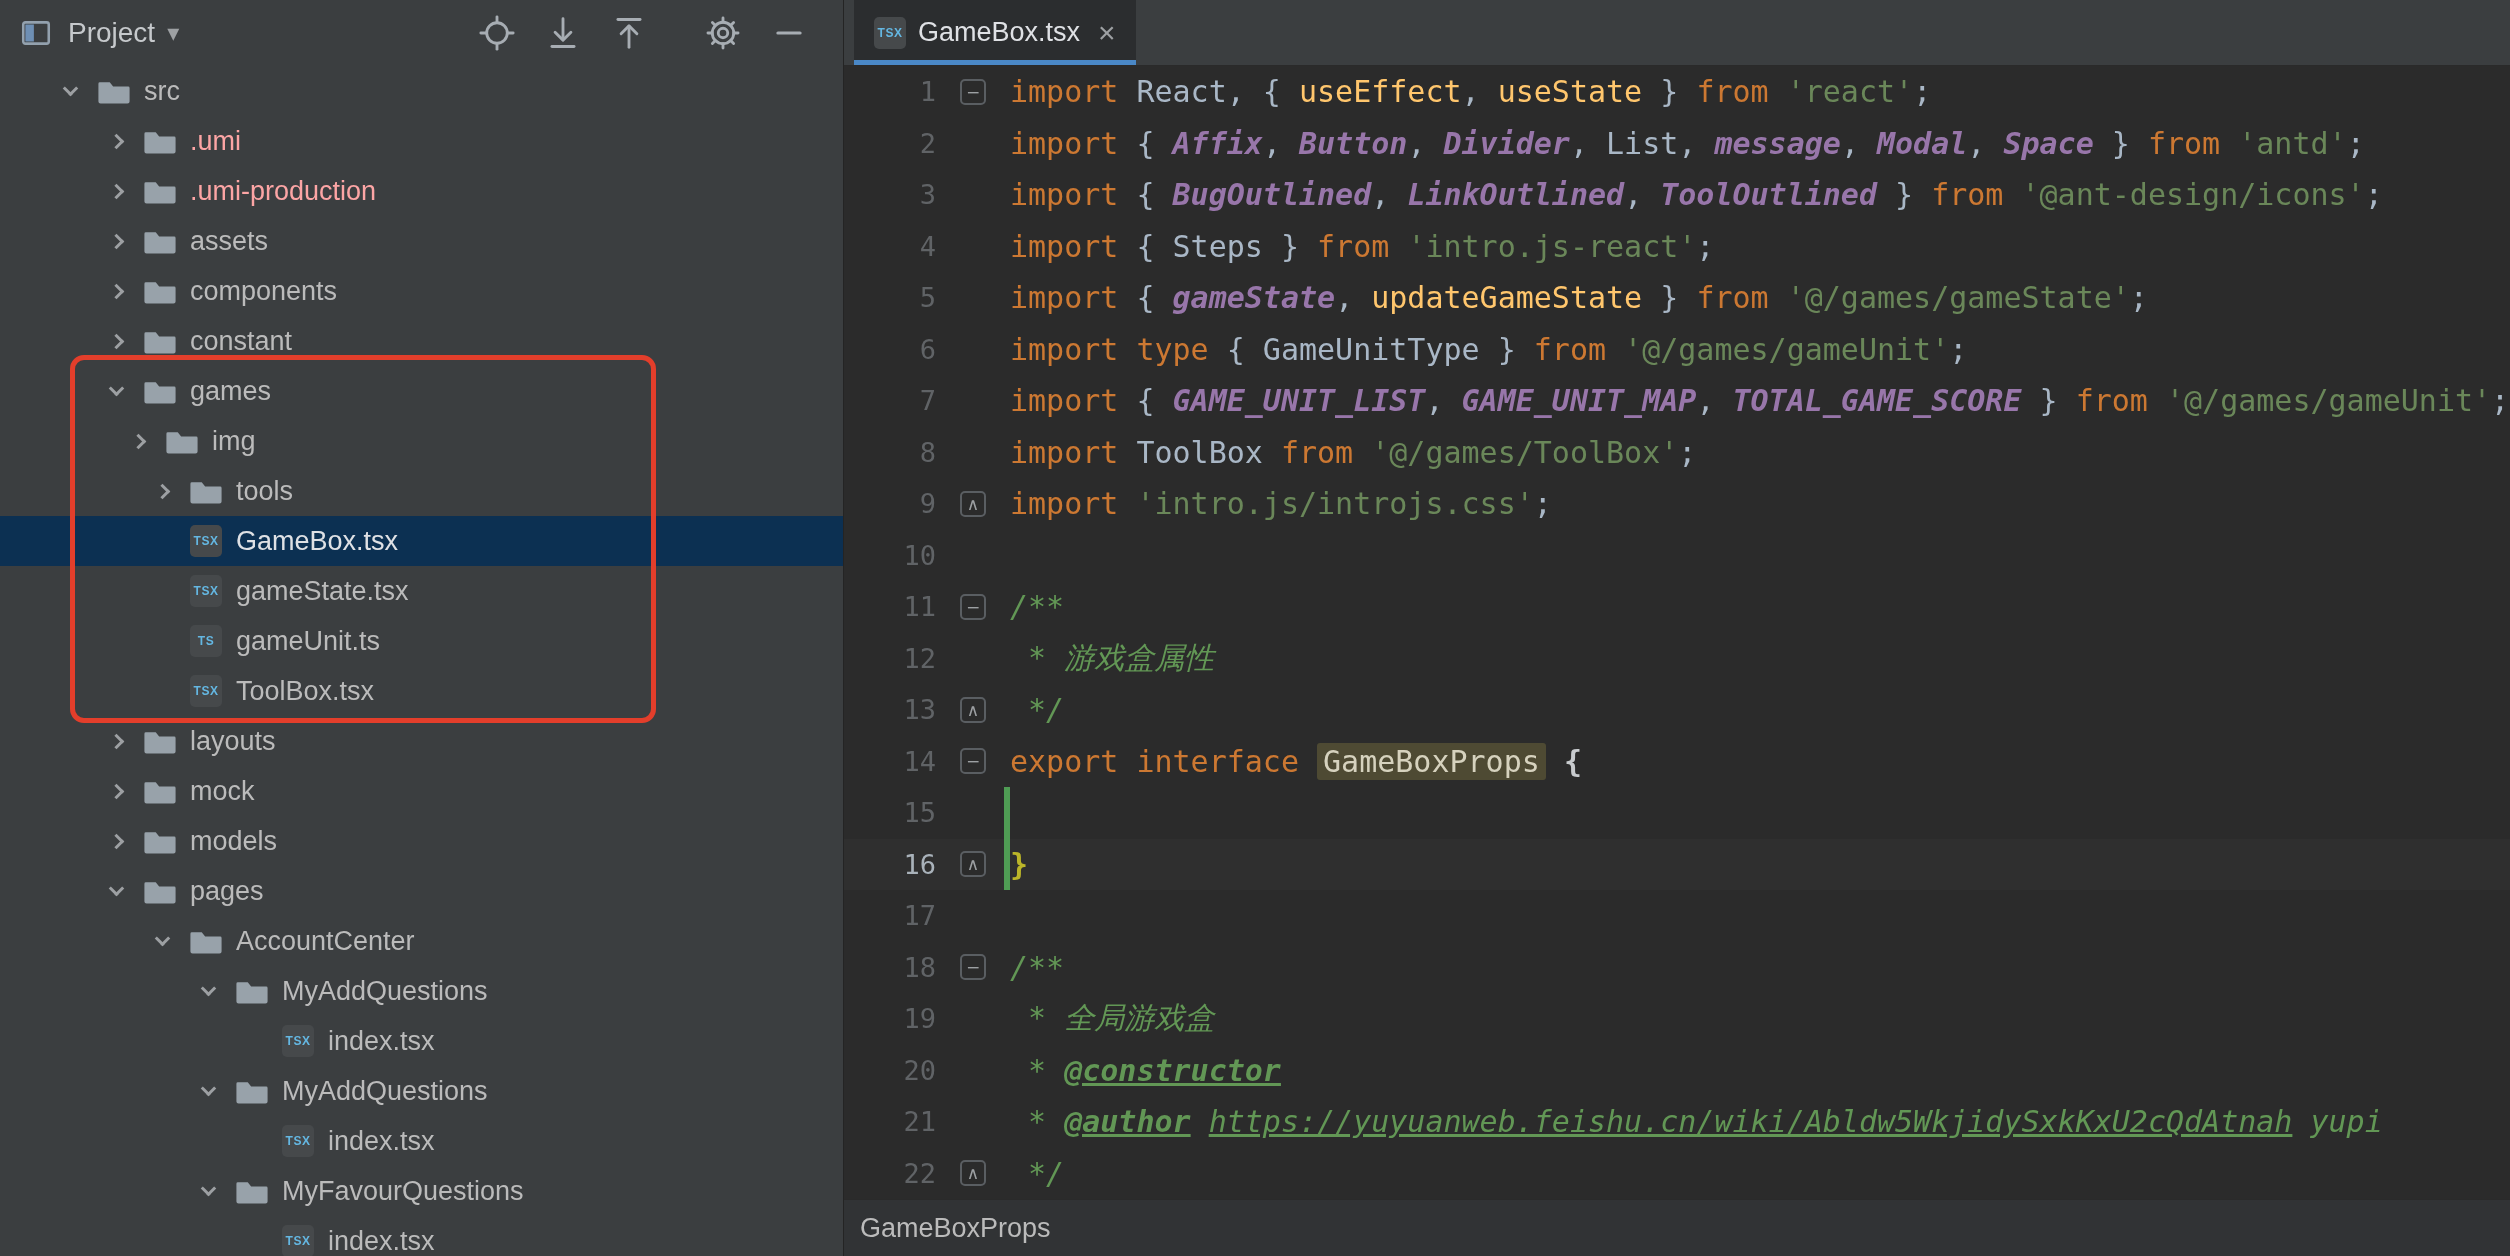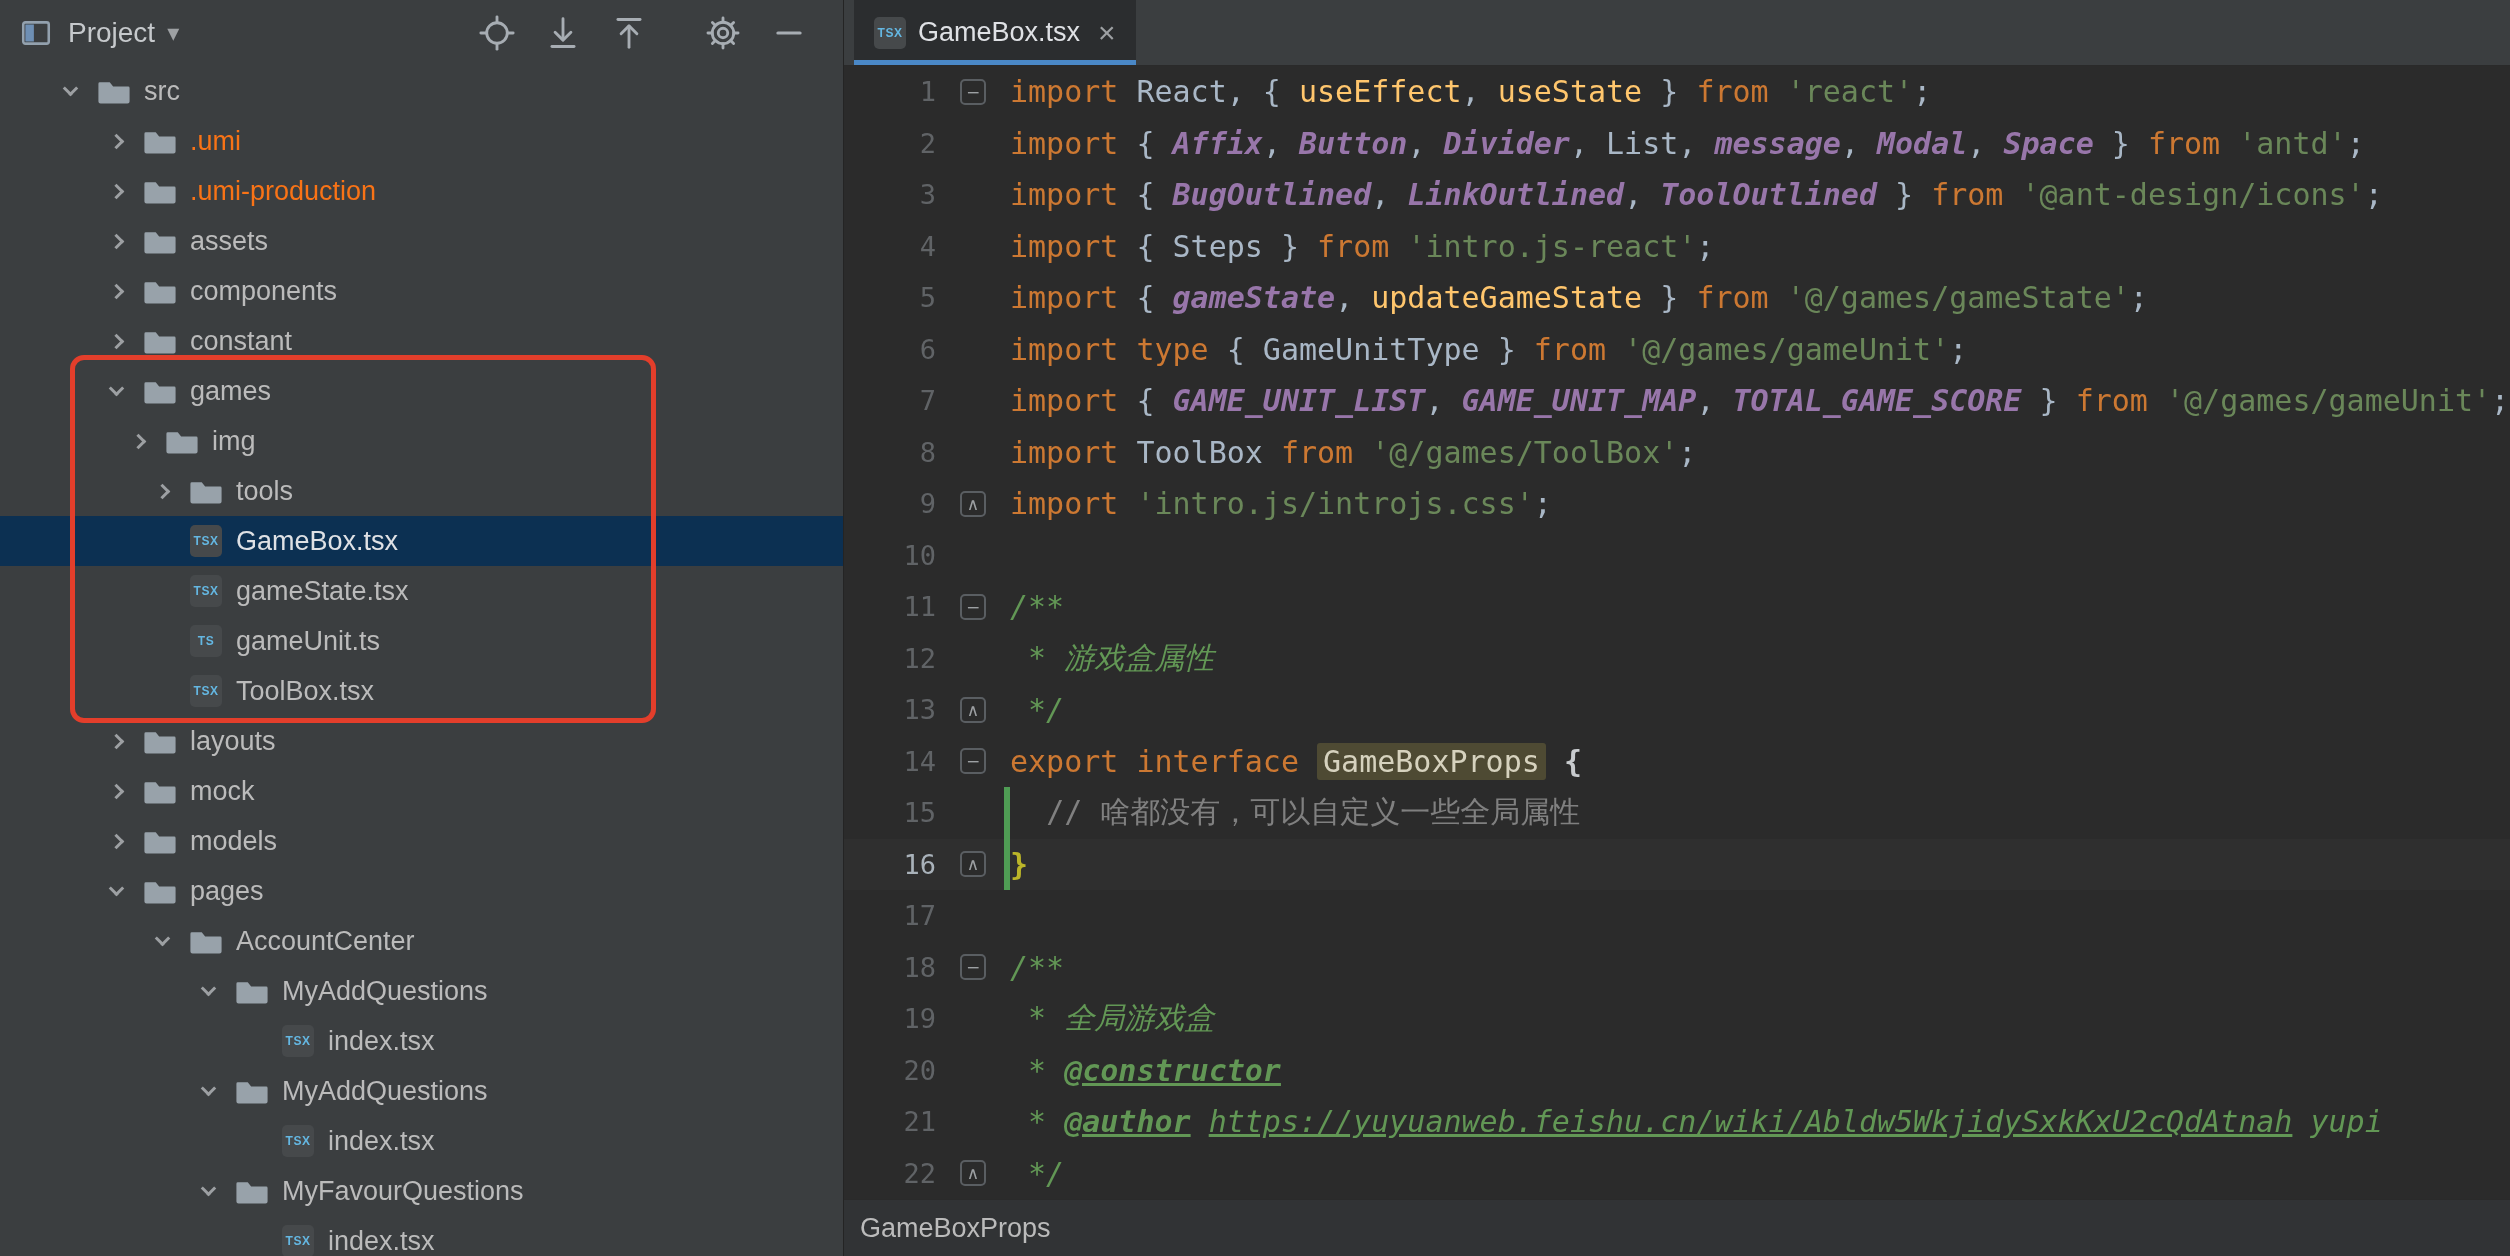--- a/index.html
+++ b/index.html
@@ -22,21 +22,21 @@
   #project-title { color:#C6C9CC; font-size:28px; }
   #project-caret { color:#9DA0A3; font-size:24px; }
   #toolbar-spacer { flex:1; }
   #toolbar-icons { display:flex; align-items:center; gap:26px; padding-right:18px; }
   .tb-icon { width:40px; height:40px; display:flex; align-items:center; justify-content:center; cursor:pointer; }
   .tb-icon.gap { margin-left:28px; }
 
   #tree { position:absolute; top:66px; left:0; right:0; bottom:0; }
   .trow { height:50px; display:flex; align-items:center; color:#BBBBBB; font-size:27px; white-space:nowrap; cursor:pointer; }
   .trow.selected { background:var(--sel-bg,#0C3052); color:#DFE1E5; }
-  .trow .label.excluded { color:#f97316; }
+  .trow .label.excluded { color:#fca5a5; }
   .chev { width:36px; height:36px; flex:0 0 36px; display:flex; align-items:center; justify-content:center; }
   .chev i { display:block; width:11px; height:11px; border-right:3px solid #9DA0A3; border-bottom:3px solid #9DA0A3; }
   .chev.exp i { transform:rotate(45deg); margin-top:-5px; }
   .chev.col i { transform:rotate(-45deg); }
   .ficon { width:36px; height:36px; flex:0 0 36px; margin:0 12px 0 8px; display:flex; align-items:center; justify-content:center; }
   .fbadge {
     width:32px; height:32px; border-radius:5px; background:#46494B;
     color:#64B7E2; font-size:12px; font-weight:700; letter-spacing:0.5px;
     display:flex; align-items:center; justify-content:center;
   }
@@ -487,21 +487,20 @@
         <div class="cl">
           <div class="cl-num">14</div>
           <div class="cl-fold">
             <span class="fold-box">−</span>
           </div>
           <div class="cl-text"><span class="tk-kw">export</span><span class="tk-def"> </span><span class="tk-kw">interface</span><span class="tk-def"> </span><span class="tk-hl">GameBoxProps</span><span class="tk-def"> </span><span class="tk-br1">{</span></div>
         </div>
         <div class="cl">
           <div class="cl-num">15</div>
           <div class="cl-fold"></div>
-          <div class="cl-text"><span class="tk-def">  </span><span class="tk-cmt">// 啥都没有，可以自定义一些全局属性</span></div>
         </div>
         <div class="cl caret">
           <div class="cl-num">16</div>
           <div class="cl-fold">
             <span class="fold-box">∧</span>
           </div>
           <div class="cl-text"><span class="tk-br2">}</span></div>
         </div>
         <div class="cl">
           <div class="cl-num">17</div>

